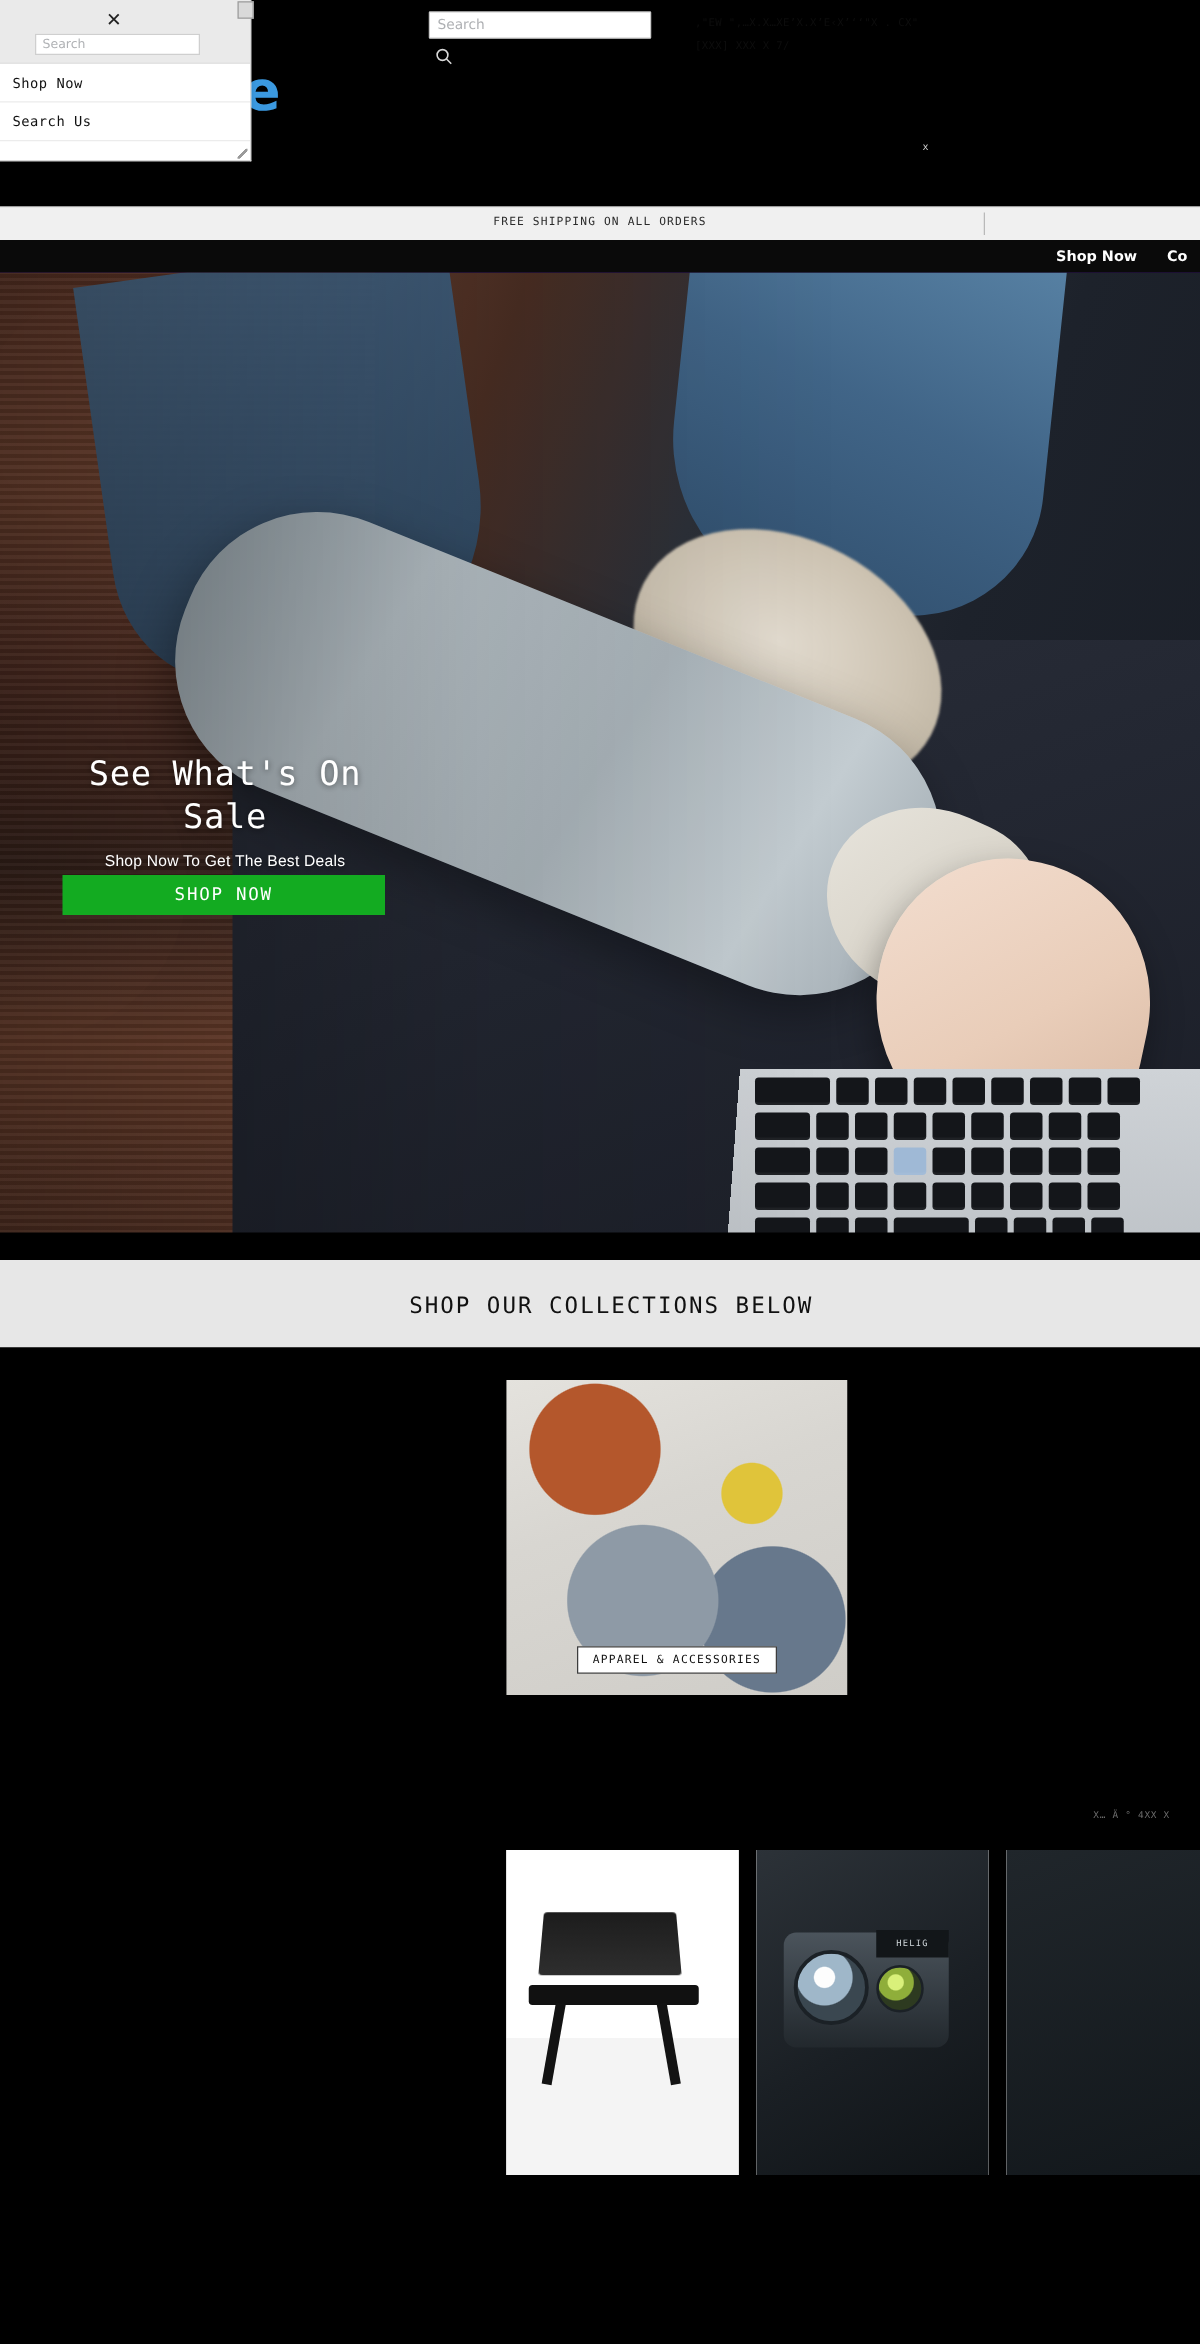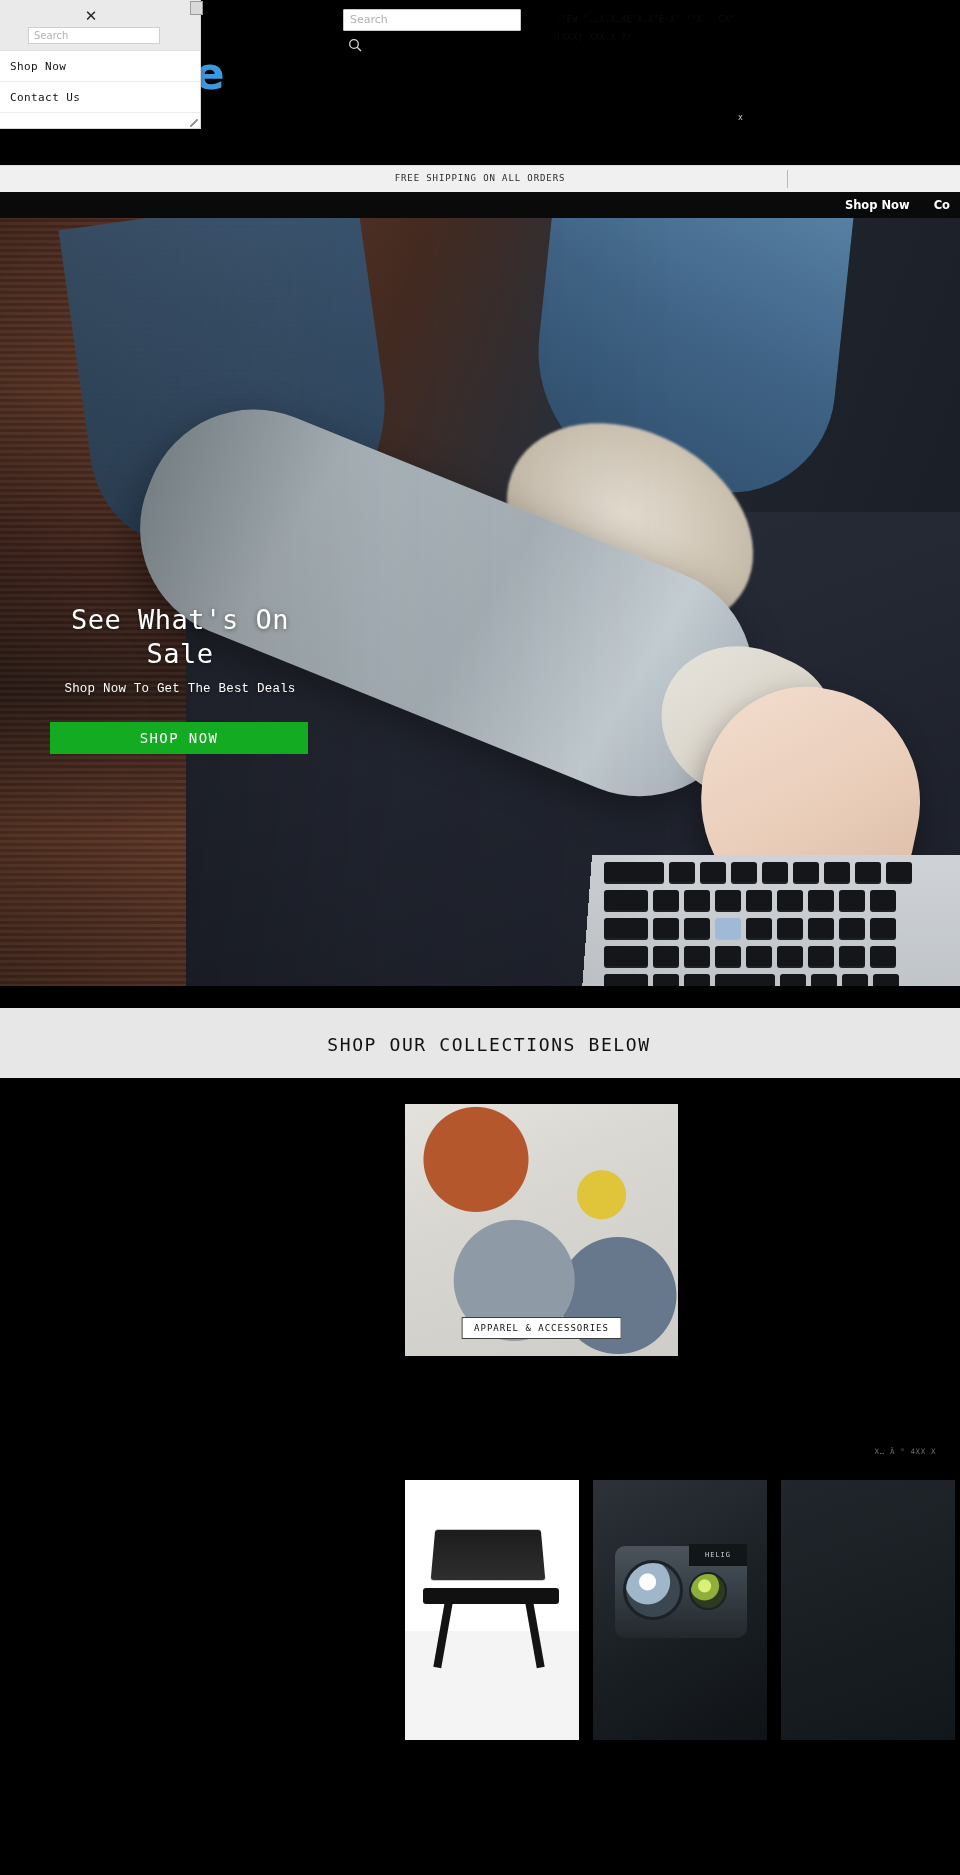--- a/index.html
+++ b/index.html
@@ -174,22 +174,22 @@
 
   .hero-content {
     position:absolute; left:50px; top:385px; width:260px; text-align:center; z-index:3;
   }
   .hero-title {
     color:#fff; font-size:27px; line-height:1.27; letter-spacing:0.5px;
     font-family:"DejaVu Sans Mono", monospace; margin:0 0 10px 0; font-weight:normal;
     text-shadow:0 1px 5px rgba(0,0,0,.5);
   }
   .hero-sub {
-    color:#fff; font-size:12.5px; letter-spacing:0.2px; margin:0 0 26px 0;
-    font-family:Liberation Mono, monospace;
+    color:#fff; font-size:12.5px; letter-spacing:0.2px; margin:0 0 4px 0;
+    font-family:Liberation Sans, sans-serif;
     text-shadow:0 1px 4px rgba(0,0,0,.6);
   }
   .hero-btn {
     display:block; width:258px; height:32px; line-height:32px;
     background:#13ab21; color:#fff; border:none; cursor:pointer;
     font-family:"DejaVu Sans Mono", monospace; font-size:14px; letter-spacing:1.4px;
     text-align:center; padding:0;
   }
 
   
@@ -236,21 +236,21 @@
   
   .products {
     position:absolute; left:0; top:1482px; width:960px; height:447px;
     background:#000; z-index:2;
   }
   .products-meta {
     position:absolute; right:24px; top:-35px; color:#6d6d6d; font-size:7.5px;
     letter-spacing:0.6px; font-family:"DejaVu Sans Mono", monospace; white-space:nowrap;
   }
   .prod-row { position:absolute; left:405px; top:-2px; display:flex; gap:14px; }
-  .prod-card { position:relative; width:174px; height:260px; overflow:hidden; background:#fff; }
+  .prod-card { position:relative; width:174px; height:260px; overflow:hidden; background:#fff;padding-left:12px; }
   .prod-img { position:absolute; inset:0; }
   .prod-img.desk {
     background:
       linear-gradient(180deg,#ffffff 0 58%, #f4f4f4 58% 100%);
   }
   .prod-desk-lap {
     position:absolute; left:28px; top:46px; width:110px; height:56px;
     background:linear-gradient(180deg,#1c1c1c,#2e2e2e);
     transform:perspective(300px) rotateX(26deg); border-radius:3px;
   }
@@ -487,18 +487,18 @@
       </div>
     </div>
   </div>
 
   <div class="menu-overlay">
     <div class="menu-top">
       <button class="menu-close">✕</button>
       <input class="menu-search" type="text" placeholder="Search" style="">
     </div>
     <a class="menu-item" href="#">Shop Now</a>
-    <a class="menu-item" href="#">Contact Us</a>
+    <a class="menu-item" href="#">Search Us</a>
     <div class="menu-handle"></div>
   </div>
   <div class="scroll-thumb"></div>
 
 </div>
 
 </body></html>

